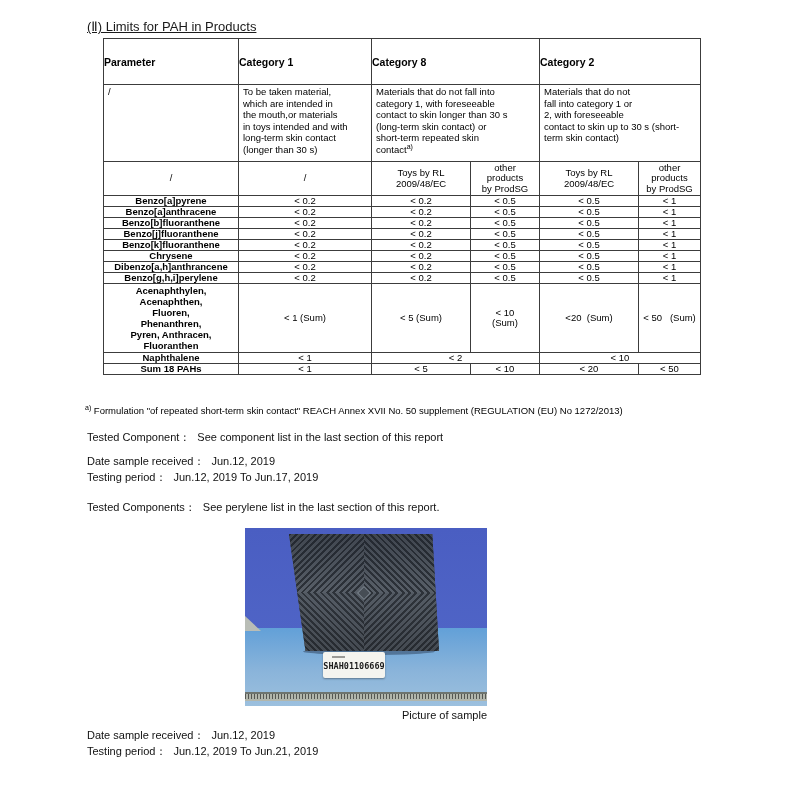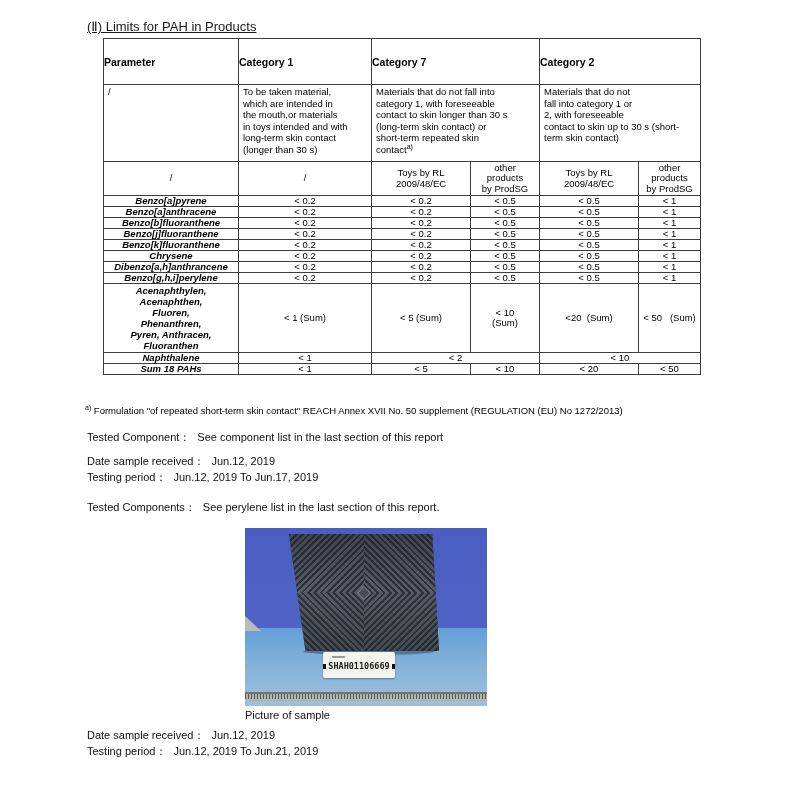--- a/index.html
+++ b/index.html
@@ -12,21 +12,21 @@
   #doc-title { position:absolute; left:87px; top:19px; font-size:13px; text-decoration:underline; }
 
   
   #limits-table { position:absolute; left:103px; top:38px; }
   table { border-collapse:collapse; table-layout:fixed; width:597px; color:#000; }
   td,th { border:1px solid #3c3c3c; overflow:hidden; }
   tr.r1 th { height:46px; font-size:10.5px; font-weight:bold; text-align:left; vertical-align:middle; }
   tr.r2 td { height:77px; font-size:9.5px; line-height:11.5px; vertical-align:top; text-align:left; padding:1px 4px; }
   tr.r3 td { height:34px; font-size:9.5px; line-height:10.5px; text-align:center; vertical-align:middle; }
   tr.data td { height:11px; font-size:9.5px; line-height:10px; text-align:center; vertical-align:middle; padding:0 1px; }
-  td.pname { text-align:left; font-weight:bold; padding:0 2px 0 3px;font-style:italic; }
+  td.pname { text-align:left; font-weight:bold; padding:0 2px 0 3px; }
   tr.multi td { height:69px; }
   tr.multi td.pname { vertical-align:top; line-height:11px; padding-top:1px; }
   .preline { white-space:pre-line; }
   sup.fn { font-size:7px; vertical-align:super; line-height:0; }
 
   
   #footnote { position:absolute; left:85px; top:405px; font-size:9.5px; color:#000; width:640px; }
 
   
   .tline { font-size:11px; color:#111; }
@@ -49,32 +49,32 @@
           clip-path:polygon(0 0, 95.5% 0, 100% 100%, 11% 100%); }
   .q { position:absolute; width:50%; height:50%; }
   .q1 { left:0; top:0;     background:repeating-linear-gradient(135deg,#2e333a 0 2px,#5a616a 2px 4.5px); }
   .q2 { right:0; top:0;    background:repeating-linear-gradient(45deg, #2e333a 0 2px,#5a616a 2px 4.5px); }
   .q3 { left:0; bottom:0;  background:repeating-linear-gradient(45deg, #2e333a 0 2px,#535a63 2px 4.5px); }
   .q4 { right:0; bottom:0; background:repeating-linear-gradient(135deg,#2e333a 0 2px,#535a63 2px 4.5px); }
   .tile::after { content:""; position:absolute; inset:0;
                  background:linear-gradient(180deg,rgba(15,20,30,.35) 0%,rgba(0,0,0,0) 55%,rgba(0,0,0,.18) 100%); }
   .diamond { position:absolute; left:50%; top:50%; width:10px; height:10px;
              transform:translate(-50%,-50%) rotate(45deg); border:1px solid #79828c; background:#464d55; z-index:2; }
-  .slabel { position:absolute; left:78px; top:124px; width:72px; height:26px; background:#f4f4ef;
+  .slabel { position:absolute; left:78px; top:124px; width:62px; height:26px; background:#f4f4ef;
             border-radius:2px; box-shadow:0 1px 2px rgba(0,0,0,.35); z-index:3; }
   .slabel .tinyline { position:absolute; left:9px; top:4px; width:13px; height:2px; background:#9a9a96; }
   .stencil-row { position:absolute; left:0; right:0; top:9px; display:flex; align-items:center; justify-content:center; gap:2px; }
   .endsq { width:5px; height:5px; background:#111; }
   .stencil { font-family:"DejaVu Sans Mono", monospace; font-weight:700; font-size:8.5px;
              letter-spacing:0; color:#1c1c1c; white-space:nowrap; }
   .ruler { position:absolute; left:0; right:0; top:164px; height:9px;
            background:linear-gradient(180deg,#6e746f 0 2px,#b2b6ac 2px); }
   .ruler::after { content:""; position:absolute; left:0; right:0; top:2px; height:5px;
                   background:repeating-linear-gradient(90deg, rgba(35,35,35,.65) 0 1px, rgba(0,0,0,0) 1px 3px); }
-  #photo-caption { position:absolute; left:245px; top:709px; width:242px; text-align:left; font-size:11px; color:#111; }
+  #photo-caption { position:absolute; left:245px; top:709px; width:242px; text-align:right; font-size:11px; color:#111; }
 </style>
 </head>
 <body>
 
 <div id="page">
 
   <div id="doc-title">(Ⅱ) Limits for PAH in Products</div>
 
   <div id="limits-table">
     <table>
@@ -83,21 +83,21 @@
           <col style="width:133px">
           <col style="width:99px">
         <col style="width:69px">
           <col style="width:99px">
           <col style="width:62px">
       </colgroup>
       <tbody>
         <tr class="r1">
           <th>Parameter</th>
           <th>Category 1</th>
-          <th colspan="2">Category 7</th>
+          <th colspan="2">Category 8</th>
           <th colspan="2">Category 2</th>
         </tr>
         <tr class="r2">
           <td>/</td>
           <td><span class="preline">To be taken material,
 which are intended in
 the mouth,or materials
 in toys intended and with
 long-term skin contact
 (longer than 30 s)</span></td>

